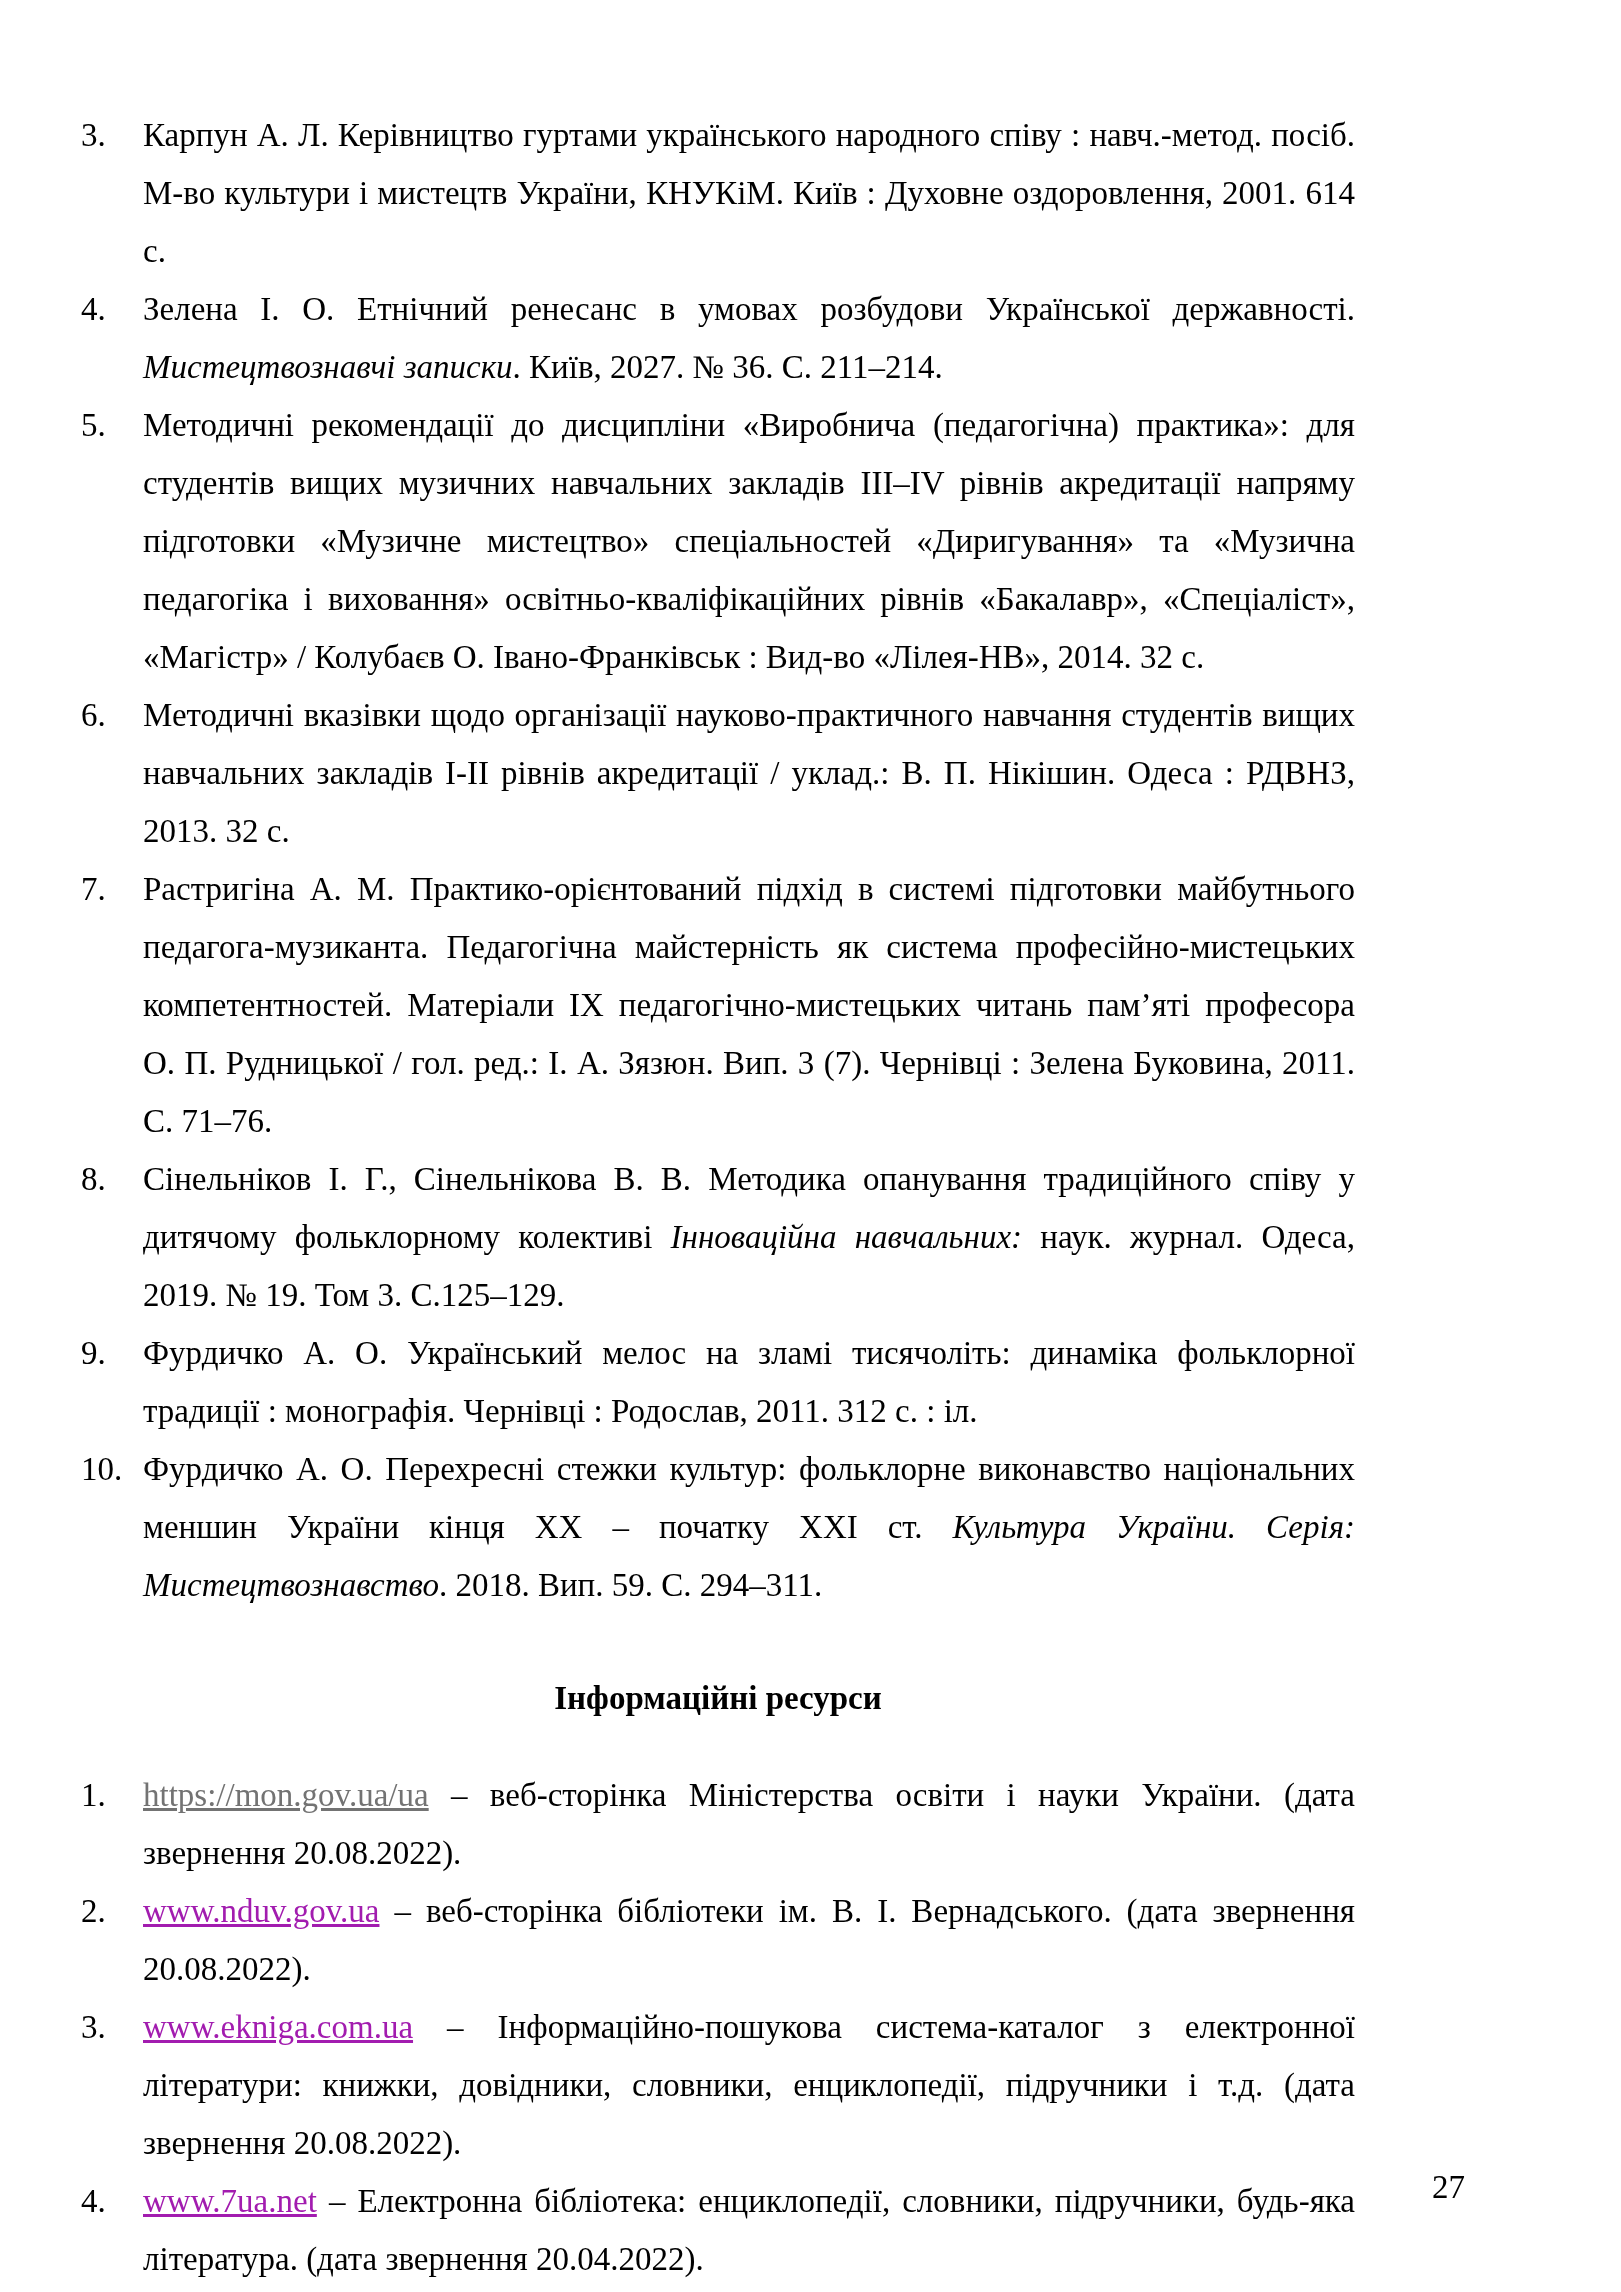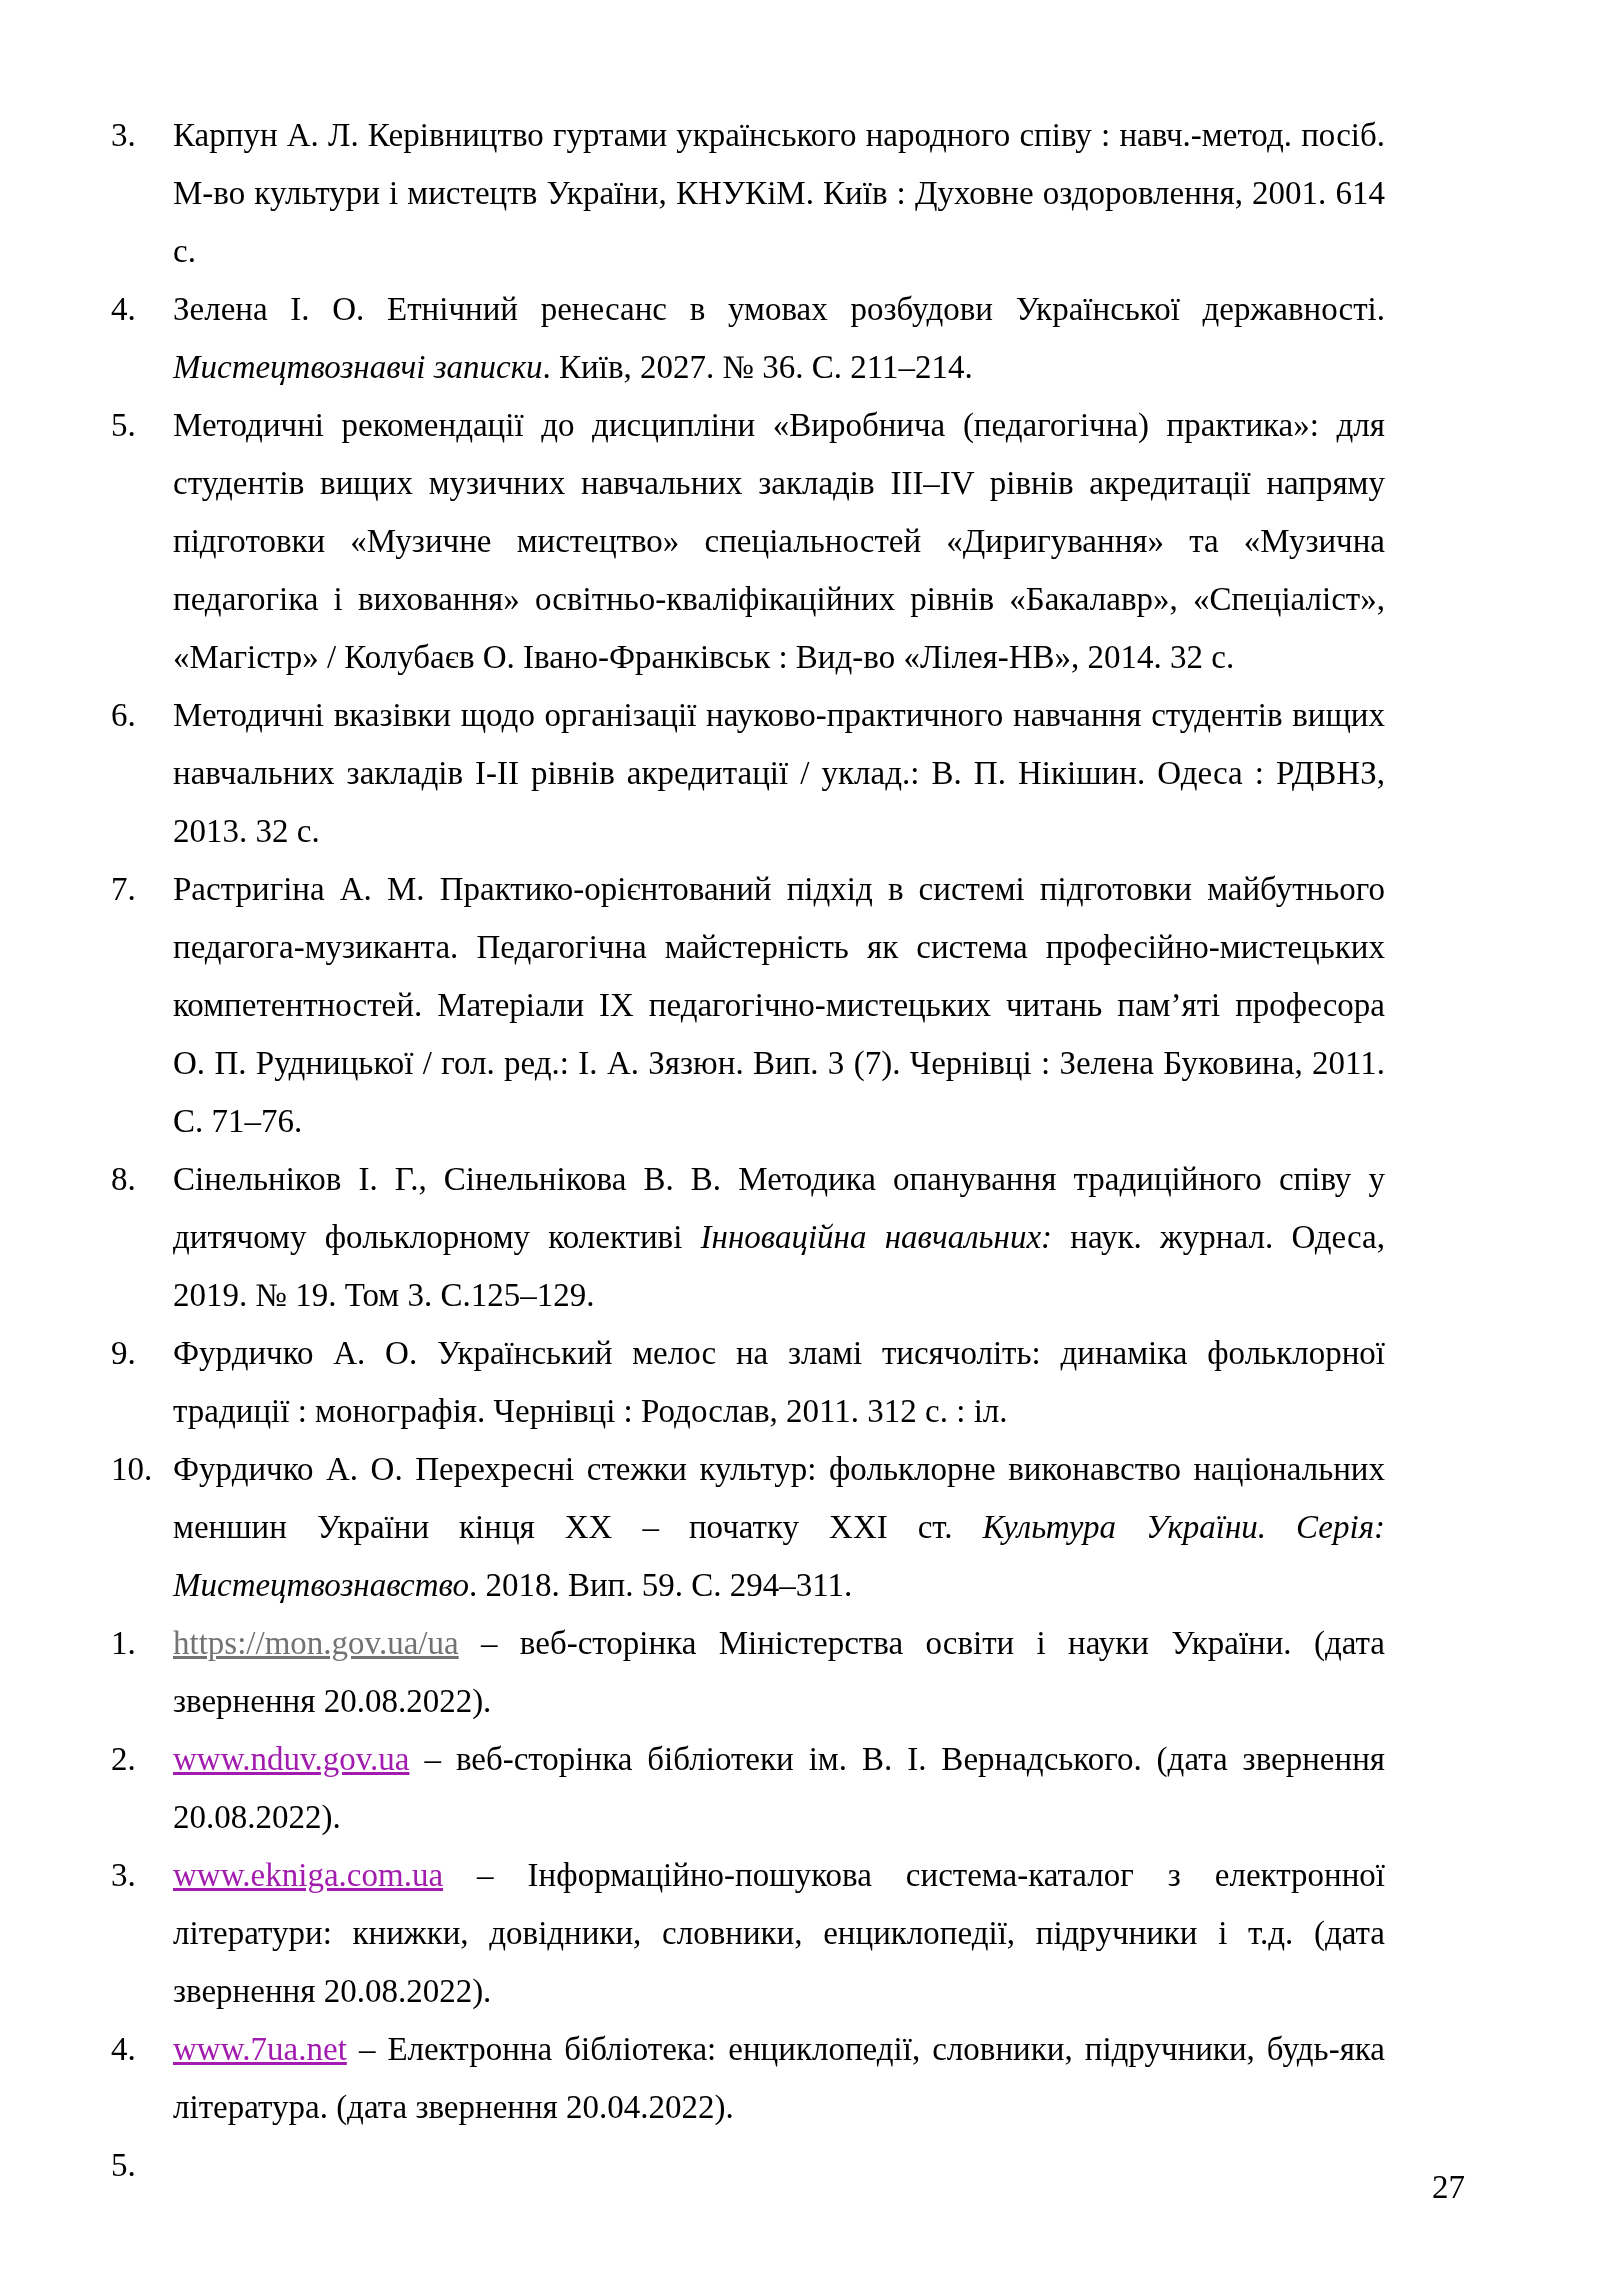--- a/index.html
+++ b/index.html
@@ -11,21 +11,21 @@
   body {
     font-family: "Liberation Serif", "DejaVu Serif", serif;
     color: #000000;
   }
   .page {
     position: relative;
     width: 1621px;
     height: 2293px;
     background: #ffffff;
     box-sizing: border-box;
-    padding: 106px 156px 0 111px;
+    padding: 106px 156px 0 81px;
     overflow: hidden;
   }
   .content {
     width: 1274px;
   }
   ol.ref-list {
     list-style: none;
     margin: 0;
     padding: 0;
     counter-reset: refcounter;
@@ -99,20 +99,21 @@
         <li class="ref-item"><span class="justify-block"><span>Карпун А. Л. Керівництво гуртами українського народного співу : навч.-метод. посіб. М-во культури і мистецтв України, КНУКіМ. Київ : Духовне оздоровлення, 2001. 614 с.</span></span></li>
         <li class="ref-item"><span class="justify-block"><span>Зелена І. О. Етнічний ренесанс в умовах розбудови Української державності. </span><span class="italic">Мистецтвознавчі записки</span><span>. Київ, 2027. № 36. С. 211–214.</span></span></li>
         <li class="ref-item"><span class="justify-block"><span>Методичні рекомендації до дисципліни «Виробнича (педагогічна) практика»: для студентів вищих музичних навчальних закладів ІІІ–IV рівнів акредитації напряму підготовки «Музичне мистецтво» спеціальностей «Диригування» та «Музична педагогіка і виховання» освітньо-кваліфікаційних рівнів «Бакалавр», «Спеціаліст», «Магістр» / Колубаєв О. Івано-Франківськ : Вид-во «Лілея-НВ», 2014. 32 с.</span></span></li>
         <li class="ref-item"><span class="justify-block"><span>Методичні вказівки щодо організації науково-практичного навчання студентів вищих навчальних закладів І-ІІ рівнів акредитації / уклад.: В. П. Нікішин. Одеса : РДВНЗ, 2013. 32 с.</span></span></li>
         <li class="ref-item"><span class="justify-block"><span>Растригіна А. М. Практико-орієнтований підхід в системі підготовки майбутнього педагога-музиканта. Педагогічна майстерність як система професійно-мистецьких компетентностей. Матеріали ІХ педагогічно-мистецьких читань пам’яті професора О. П. Рудницької / гол. ред.: І. А. Зязюн. Вип. 3 (7). Чернівці : Зелена Буковина, 2011. С. 71–76.</span></span></li>
         <li class="ref-item"><span class="justify-block"><span>Сінельніков І. Г., Сінельнікова В. В. Методика опанування традиційного співу у дитячому фольклорному колективі  </span><span class="italic">Інноваційна навчальних:</span><span> наук. журнал. Одеса, 2019. № 19. Том 3. С.125–129.</span></span></li>
         <li class="ref-item"><span class="justify-block"><span>Фурдичко А. О. Український мелос на зламі тисячоліть: динаміка фольклорної традиції : монографія. Чернівці : Родослав, 2011. 312 с. : іл.</span></span></li>
         <li class="ref-item wide-marker"><span class="justify-block"><span>Фурдичко А. О. Перехресні стежки культур: фольклорне виконавство національних меншин України кінця ХХ – початку ХХІ ст. </span><span class="italic">Культура України. Серія: Мистецтвознавство</span><span>. 2018. Вип. 59. С. 294–311.</span></span></li>
       </ol>
 
+    <div class="section-heading">Інформаційні ресурси</div>
 
     <ol class="ref-list start-1" id="resources-list">
         <li class="ref-item"><span class="justify-block"><a class="ref-link blue" href="#">https://mon.gov.ua/ua</a><span> – веб-сторінка Міністерства освіти і науки України. (дата звернення 20.08.2022).</span></span></li>
         <li class="ref-item"><span class="justify-block"><a class="ref-link" href="#">www.nduv.gov.ua</a><span> – веб-сторінка бібліотеки ім. В. І. Вернадського. (дата звернення 20.08.2022).</span></span></li>
         <li class="ref-item"><span class="justify-block"><a class="ref-link" href="#">www.ekniga.com.ua</a><span> – Інформаційно-пошукова система-каталог з електронної літератури: книжки, довідники, словники, енциклопедії, підручники і т.д. (дата звернення 20.08.2022).</span></span></li>
         <li class="ref-item"><span class="justify-block"><a class="ref-link" href="#">www.7ua.net</a><span> – Електронна бібліотека: енциклопедії, словники, підручники, будь-яка література. (дата звернення 20.04.2022).</span></span></li>
         <li class="ref-item"></li>
       </ol>
 
   </div>

